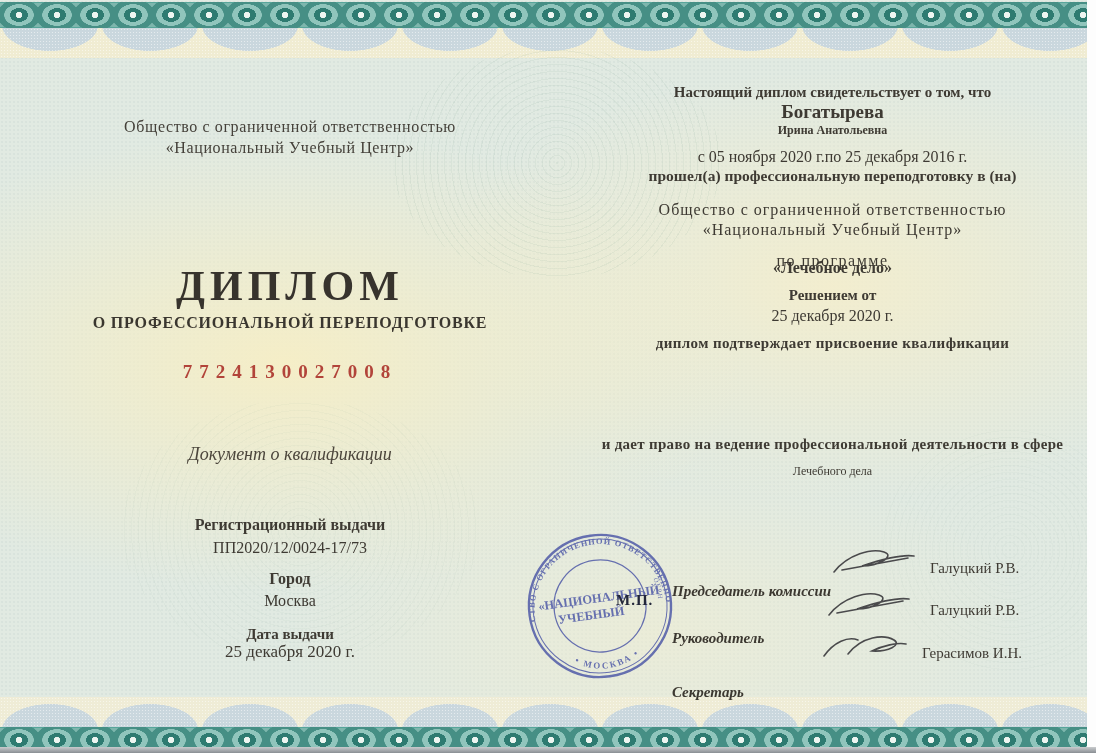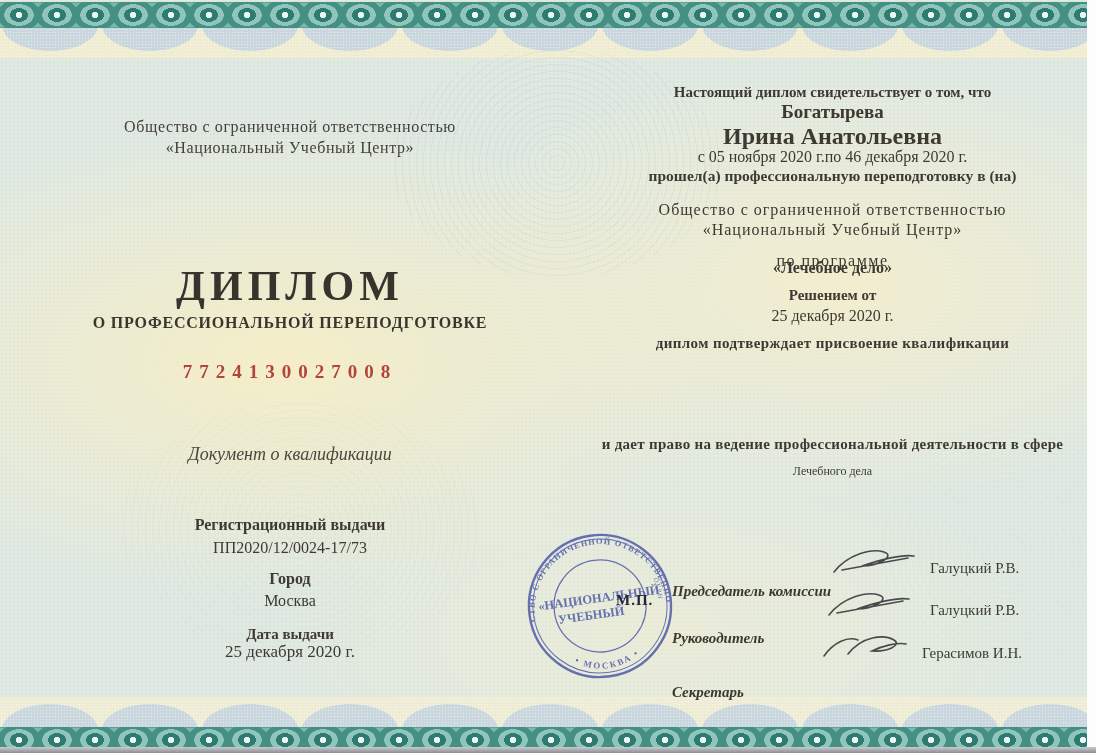--- a/index.html
+++ b/index.html
@@ -67,21 +67,21 @@
   .doc-type      { top:444px; font-size:18px; font-style:italic; color:#4c463c; }
   .reg-label     { top:516px; font-size:16px; font-weight:bold; }
   .reg-value     { top:539px; font-size:16px; }
   .city-label    { top:570px; font-size:16px; font-weight:bold; }
   .city-value    { top:592px; font-size:16px; }
   .issue-label   { top:626px; font-size:15px; font-weight:bold; }
   .issue-value   { top:642px; font-size:17px; }
 
   .intro         { top:84px;  font-size:15px; font-weight:bold; }
   .last-name     { top:101px; font-size:19px; font-weight:bold; }
-  .first-name    { top:123px; font-size:24px; font-weight:bold; }
+  .first-name    { top:123px; font-size:12px; font-weight:bold; }
   .period        { top:148px; font-size:16px; display:flex; justify-content:center; }
   .completed     { top:167px; font-size:15.5px; font-weight:bold; }
   .org-r1        { top:201px; font-size:16px; letter-spacing:1px; }
   .org-r2        { top:221px; font-size:16px; letter-spacing:1px; }
   .prog-label    { top:252px; font-size:16px; letter-spacing:1.5px; }
   .prog-value    { top:259px; font-size:16px; font-weight:bold; }
   .decision-label{ top:287px; font-size:15px; font-weight:bold; }
   .decision-date { top:307px; font-size:16px; }
   .qual-note     { top:335px; font-size:15px; font-weight:bold; letter-spacing:.4px; }
   .rights-note   { top:436px; font-size:15px; font-weight:bold; letter-spacing:.3px; }
@@ -126,21 +126,21 @@
     <div class="t left-col city-label">Город</div>
     <div class="t left-col city-value">Москва</div>
     <div class="t left-col issue-label">Дата выдачи</div>
     <div class="t left-col issue-value">25 декабря 2020 г.</div>
 
     <div class="t right-col intro">Настоящий диплом свидетельствует о том, что</div>
     <div class="t right-col last-name">Богатырева</div>
     <div class="t right-col first-name">Ирина Анатольевна</div>
     <div class="t right-col period">
       <span>с 05 ноября 2020 г.</span>
-      <span>по 46 декабря 2020 г.</span>
+      <span>по 25 декабря 2016 г.</span>
     </div>
     <div class="t right-col completed">прошел(а) профессиональную переподготовку в (на)</div>
     <div class="t right-col org-r1">Общество с ограниченной ответственностью</div>
     <div class="t right-col org-r2">«Национальный Учебный Центр»</div>
     <div class="t right-col prog-label">по программе</div>
     <div class="t right-col prog-value">«Лечебное дело»</div>
     <div class="t right-col decision-label">Решением от</div>
     <div class="t right-col decision-date">25 декабря 2020 г.</div>
     <div class="t right-col qual-note">диплом подтверждает присвоение квалификации</div>
     <div class="t rights-col rights-note">и дает право на ведение профессиональной деятельности в сфере</div>

